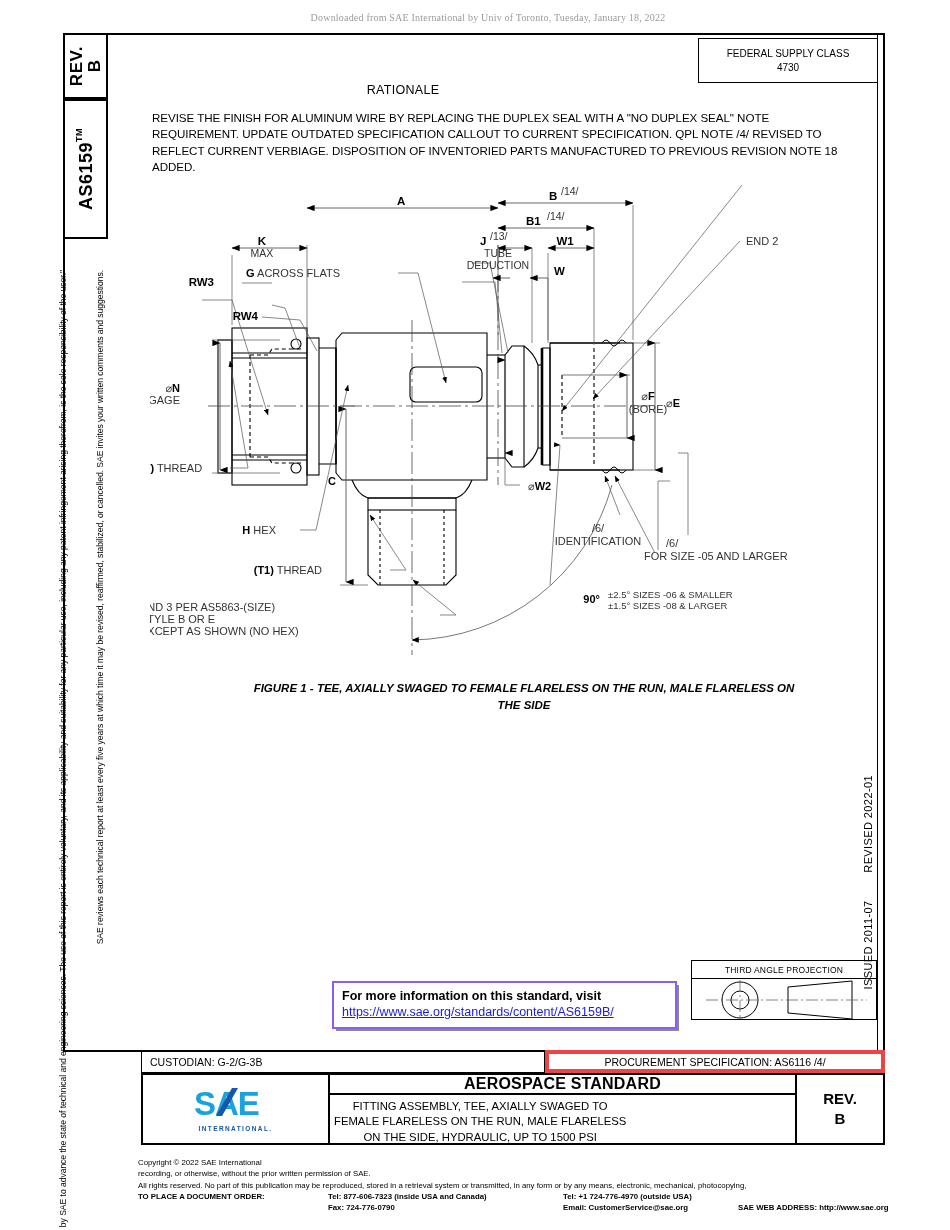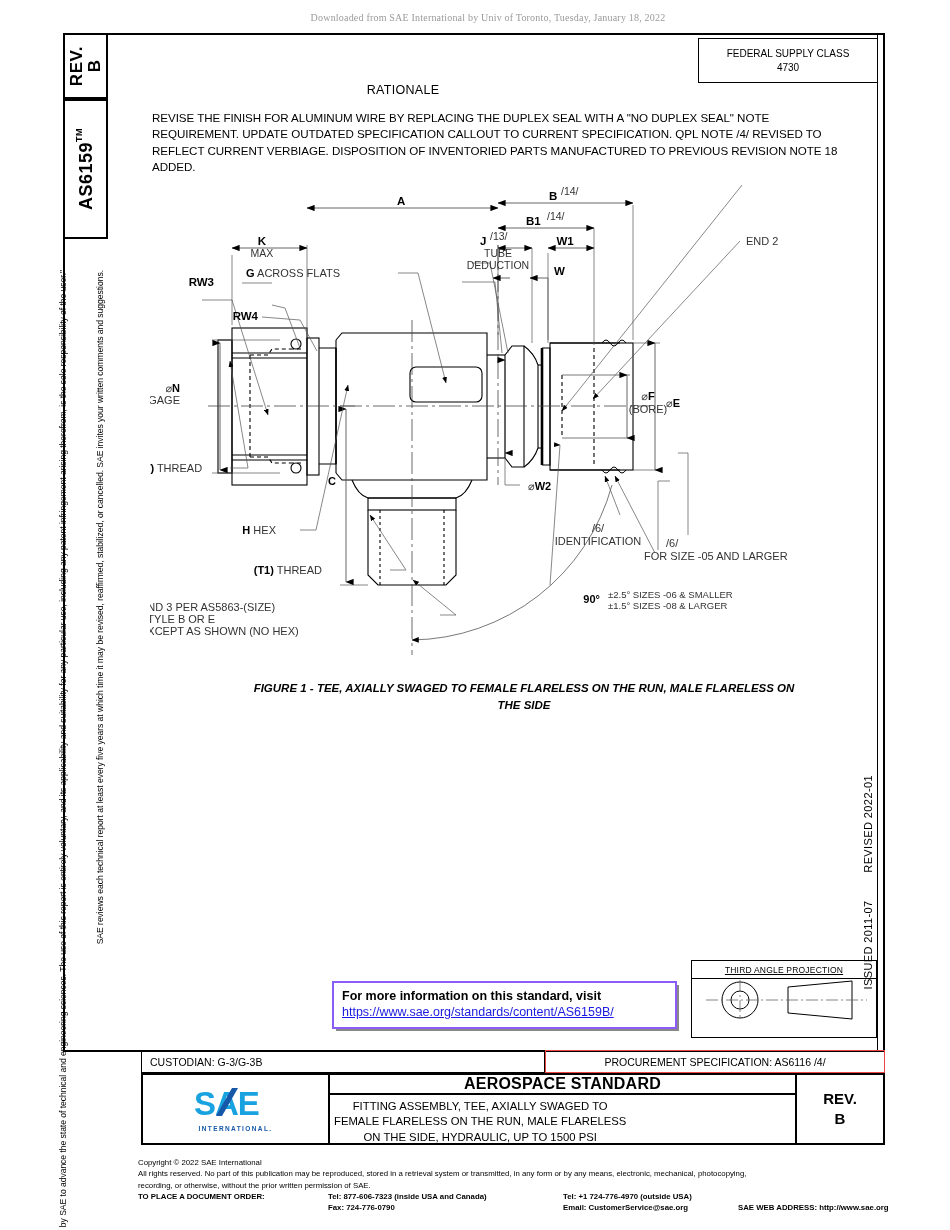--- a/index.html
+++ b/index.html
@@ -32,25 +32,25 @@
   #issued-rev .legal-txt{font-size:11px;font-weight:normal;letter-spacing:.4px;}
   
   #drawing{left:150px;top:185px;}
   
   #fig-cap{left:205px;top:680px;width:550px;text-align:center;font-size:11.5px;font-weight:bold;font-style:italic;line-height:1.45;margin-left:44px;}
   
   #info-box{left:332px;top:981px;width:345px;height:48px;border:2px solid #8b5cf6;box-sizing:border-box;background:#fff;padding:6px 0 0 8px;box-shadow:3px 3px 0 -1px #888;}
   #info-line1{font-size:12.5px;font-weight:bold;}
   #info-link{font-size:12.5px;color:#1a1ae0;text-decoration:underline;display:block;margin-top:2px;}
   
-  #tap-box{left:691px;top:960px;width:186px;height:78px;border:1px solid #000;box-sizing:border-box;text-decoration:underline;}
+  #tap-box{left:691px;top:960px;width:186px;height:60px;border:1px solid #000;box-sizing:border-box;}
   #tap-title{height:17px;border-bottom:1px solid #000;display:flex;align-items:center;justify-content:center;font-size:8.5px;letter-spacing:.2px;}
   
   #cust-box{left:141px;top:1050px;width:404px;height:23px;border:1px solid #000;box-sizing:border-box;display:flex;align-items:center;padding-left:8px;font-size:10.5px;}
-  #proc-box{left:545px;top:1050px;width:340px;height:23px;border:1px solid #ef4444;box-sizing:border-box;display:flex;align-items:center;justify-content:center;font-size:10.5px;}
+  #proc-box{left:545px;top:1050px;width:340px;height:23px;border:4px solid #ef4444;box-sizing:border-box;display:flex;align-items:center;justify-content:center;font-size:10.5px;}
   
   #tb{left:141px;top:1073px;width:744px;height:72px;border:2px solid #000;box-sizing:border-box;display:flex;}
   #tb-logo{width:187px;border-right:2px solid #000;display:flex;flex-direction:column;align-items:center;justify-content:center;box-sizing:border-box;}
   #tb-mid{flex:1;border-right:2px solid #000;display:flex;flex-direction:column;box-sizing:border-box;}
   #tb-as{height:26px;border-bottom:2px solid #000;display:flex;align-items:center;justify-content:center;font-size:16px;font-weight:bold;letter-spacing:.2px;}
   #tb-desc{flex:1;display:flex;align-items:center;text-align:center;font-size:11.3px;line-height:1.35;padding:4px 4px;}
   #tb-num{width:146px;border-right:2px solid #000;display:flex;flex-direction:column;justify-content:center;padding-left:11px;box-sizing:border-box;}
   #tb-num .n{font-size:15px;font-weight:bold;}
   #tb-num .n sup{font-size:8px;vertical-align:super;}
   #tb-num .s{font-size:11.5px;margin-top:7px;}
@@ -350,21 +350,21 @@
       <circle cx="48" cy="21" r="9"></circle>
       <polygon points="96,8 160,2 160,40 96,34"></polygon>
     </g>
     <g stroke="#666" stroke-width="0.8" stroke-dasharray="12,3,2,3">
       <line x1="14" y1="21" x2="175" y2="21"></line>
       <line x1="48" y1="1" x2="48" y2="41"></line>
     </g>
   </svg>
 </div>
 
-<div class="abs" id="cust-box">CUSTODIAN: G-3/G-3B</div>
+<div class="abs" id="cust-box">CUSTODIAN: G-2/G-3B</div>
 <div class="abs" id="proc-box">PROCUREMENT SPECIFICATION: AS6116 /4/</div>
 
 <div class="abs" id="tb">
   <div id="tb-logo">
     <svg width="84" height="36" viewBox="0 0 84 36">
       <text x="0" y="29" font-family="Liberation Sans, sans-serif" font-size="33" font-weight="bold" fill="#19a2e0" letter-spacing="-1">SAE</text>
       <path d="M22 30 L38 2 L44 2 L28 30 Z" fill="#1557a8"></path>
     </svg>
     <div class="sae-sub">INTERNATIONAL.</div>
   </div>
@@ -379,22 +379,22 @@
     </div>
   </div>
   <div id="tb-rev">
     <div>REV.</div>
     <div>B</div>
   </div>
 </div>
 
 <div class="abs" id="footer">
   <div>Copyright © 2022 SAE International</div>
+  <div>recording, or otherwise, without the prior written permission of SAE.</div>
   <div>All rights reserved. No part of this publication may be reproduced, stored in a retrieval system or transmitted, in any form or by any means, electronic, mechanical, photocopying,</div>
-  <div>recording, or otherwise, without the prior written permission of SAE.</div>
   <div class="row">
     <div class="ft-c1 b">TO PLACE A DOCUMENT ORDER:</div>
     <div class="ft-c2 b">Tel: 877-606-7323 (inside USA and Canada)</div>
     <div class="ft-c3 b">Tel: +1 724-776-4970 (outside USA)</div>
   </div>
   <div class="row">
     <div class="ft-c1"></div>
     <div class="ft-c2 b">Fax: 724-776-0790</div>
     <div class="ft-c3 b">Email: CustomerService@sae.org</div>
     <div class="b">SAE WEB ADDRESS: http://www.sae.org</div>

